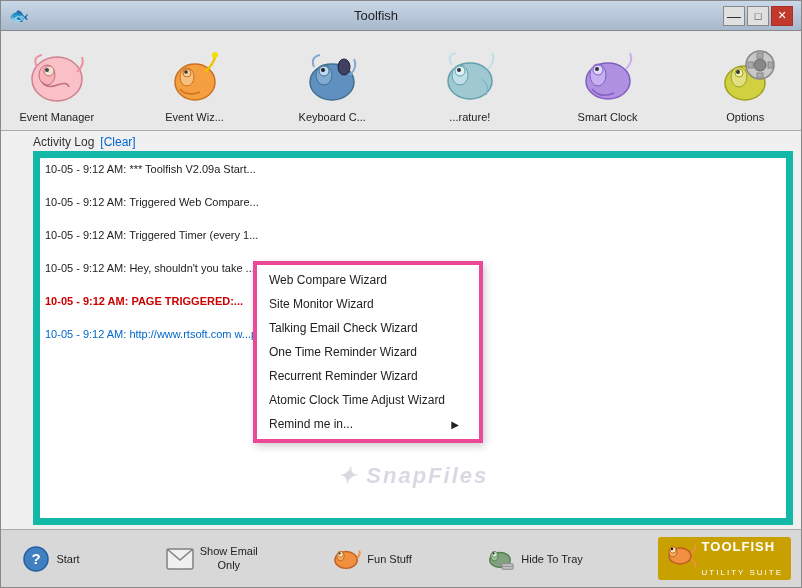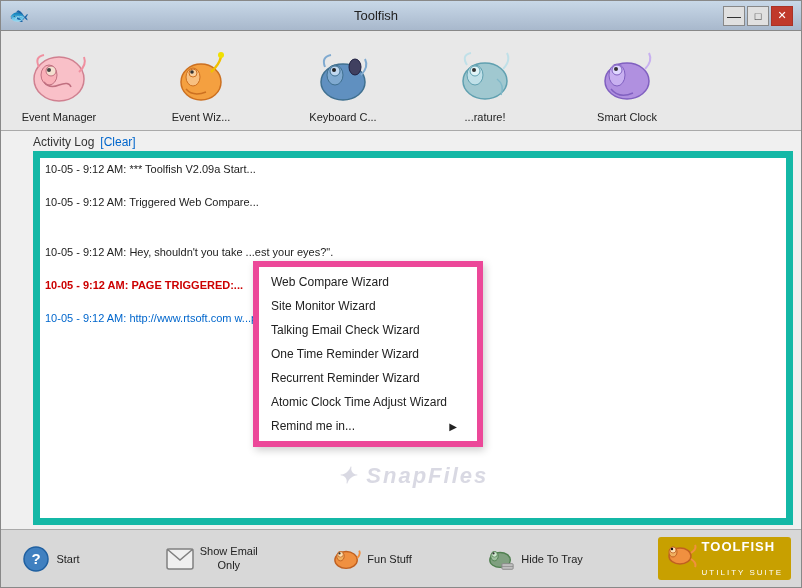--- a/index.html
+++ b/index.html
@@ -215,21 +215,21 @@
       position: absolute;
       top: 0; left: 0; right: 0; bottom: 0;
       z-index: 10;
       pointer-events: none;
     }
     .dropdown-menu {
       position: absolute;
       top: 130px;
       left: 228px;
       background: white;
-      border: 6px solid #ec4899;
+      border: 4px solid #ec4899;
       box-shadow: 2px 3px 8px rgba(0,0,0,0.2);
       min-width: 230px;
       z-index: 100;
       padding: 3px 0;
     }
     .menu-item {
       padding: 5px 20px 5px 12px;
       font-size: 12px;
       color: #222;
       cursor: pointer;
@@ -337,33 +337,50 @@
           <ellipse cx="20" cy="28" rx="8" ry="11" fill="#c8b0f0" stroke="#8060c0" stroke-width="1"></ellipse>
           <circle cx="20" cy="23" r="5" fill="#e0d8ff" stroke="#8060c0" stroke-width="1"></circle>
           <circle cx="19" cy="22" r="2" fill="#333"></circle>
           <path d="M48 22 Q56 14 52 6" fill="none" stroke="#c8b0f0" stroke-width="2"></path>
           <path d="M14 42 Q22 52 36 46" fill="none" stroke="#8060c0" stroke-width="1.5"></path>
         </svg>
       </div>
       <span class="toolbar-label">Smart Clock</span>
     </div>
 
+    <div class="toolbar-item">
+      <div class="toolbar-icon">
+        <svg width="60" height="62" viewBox="0 0 60 62">
+          <ellipse cx="30" cy="36" rx="20" ry="17" fill="#d0d040" stroke="#a0a020" stroke-width="1.5"></ellipse>
+          <circle cx="45" cy="18" r="14" fill="#c8c8c8" stroke="#888" stroke-width="1.5"></circle>
+          <circle cx="45" cy="18" r="6" fill="#888" stroke="#666" stroke-width="1"></circle>
+          <rect x="42" y="6" width="6" height="5" fill="#aaa" stroke="#888" stroke-width="1"></rect>
+          <rect x="42" y="26" width="6" height="5" fill="#aaa" stroke="#888" stroke-width="1"></rect>
+          <rect x="33" y="15" width="5" height="6" fill="#aaa" stroke="#888" stroke-width="1"></rect>
+          <rect x="53" y="15" width="5" height="6" fill="#aaa" stroke="#888" stroke-width="1"></rect>
+          <ellipse cx="24" cy="30" rx="8" ry="10" fill="#e0e080" stroke="#a0a020" stroke-width="1"></ellipse>
+          <circle cx="24" cy="26" r="4" fill="#f0f0b0" stroke="#a0a020" stroke-width="1"></circle>
+          <circle cx="23" cy="25" r="2" fill="#333"></circle>
+        </svg>
+      </div>
+      <span class="toolbar-label">Options</span>
+    </div>
   </div>
 
   <div class="main-content">
 
     <div class="activity-section">
       <div class="activity-header">
         <span>Activity Log</span>
         <a class="activity-clear">[Clear]</a>
       </div>
       <div class="activity-log">
         <span class="log-entry">10-05 - 9:12 AM: *** Toolfish V2.09a Start...</span><br>
         <span class="log-entry">10-05 - 9:12 AM: Triggered Web Compare...</span><br>
-        <br>
+        <span class="log-entry">10-05 - 9:12 AM: Triggered Timer (every 1...</span><br>
         <span class="log-entry">10-05 - 9:12 AM: Hey, shouldn't you take ...est your eyes?".</span><br>
         <span class="log-entry red">10-05 - 9:12 AM: PAGE TRIGGERED:...</span><br>
         <span class="log-entry link" style="cursor:pointer;">10-05 - 9:12 AM: http://www.rtsoft.com w...page for future comparisons.</span>
       </div>
       <div class="watermark">✦ SnapFiles</div>
     </div>
 
     <div class="dropdown-overlay">
       <div class="dropdown-menu">
         <div class="menu-item">

